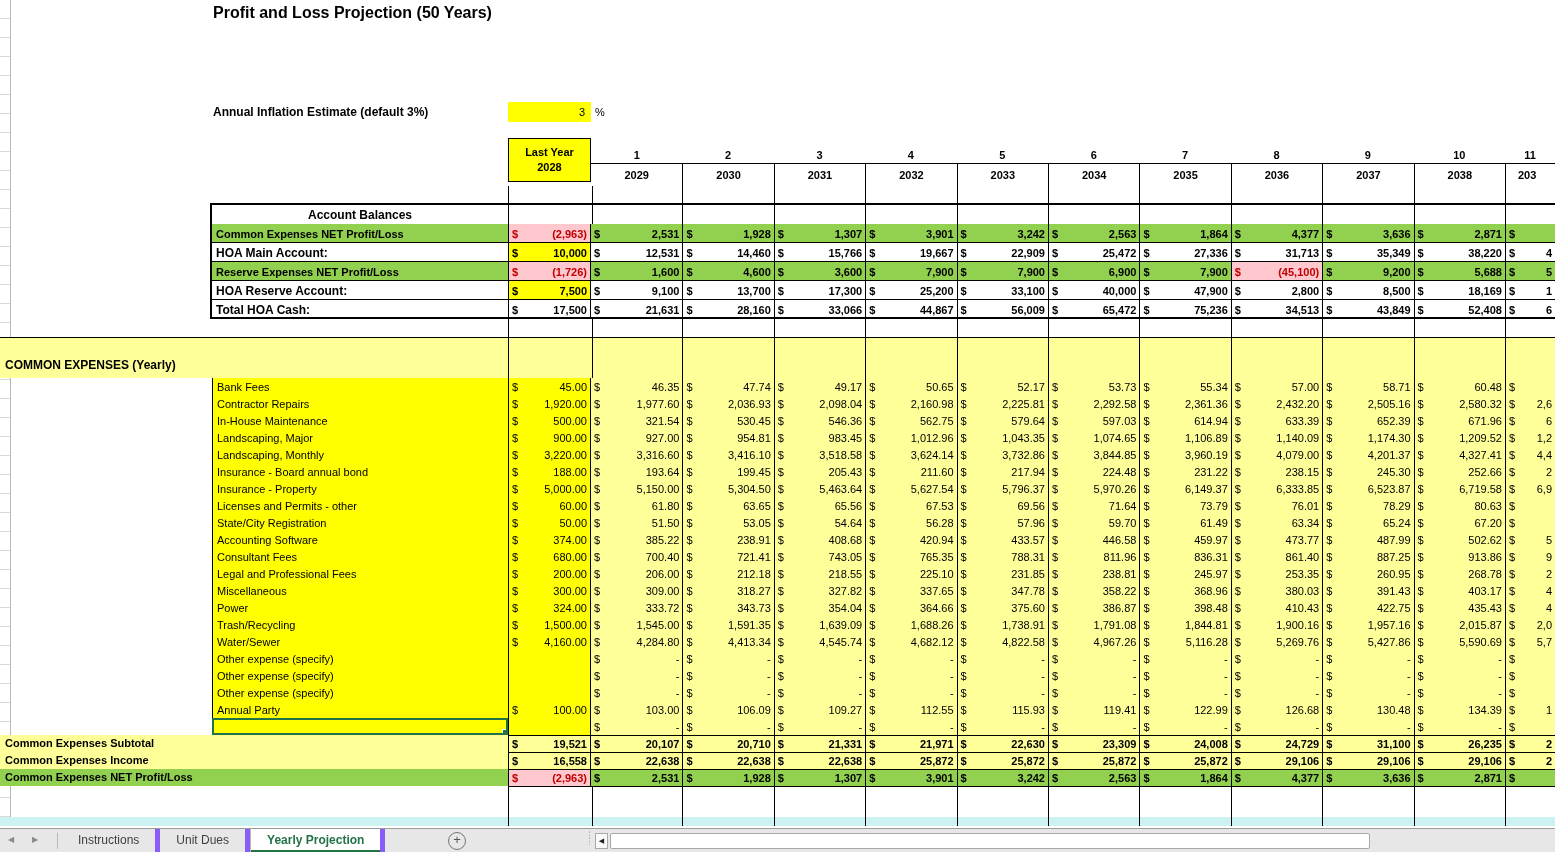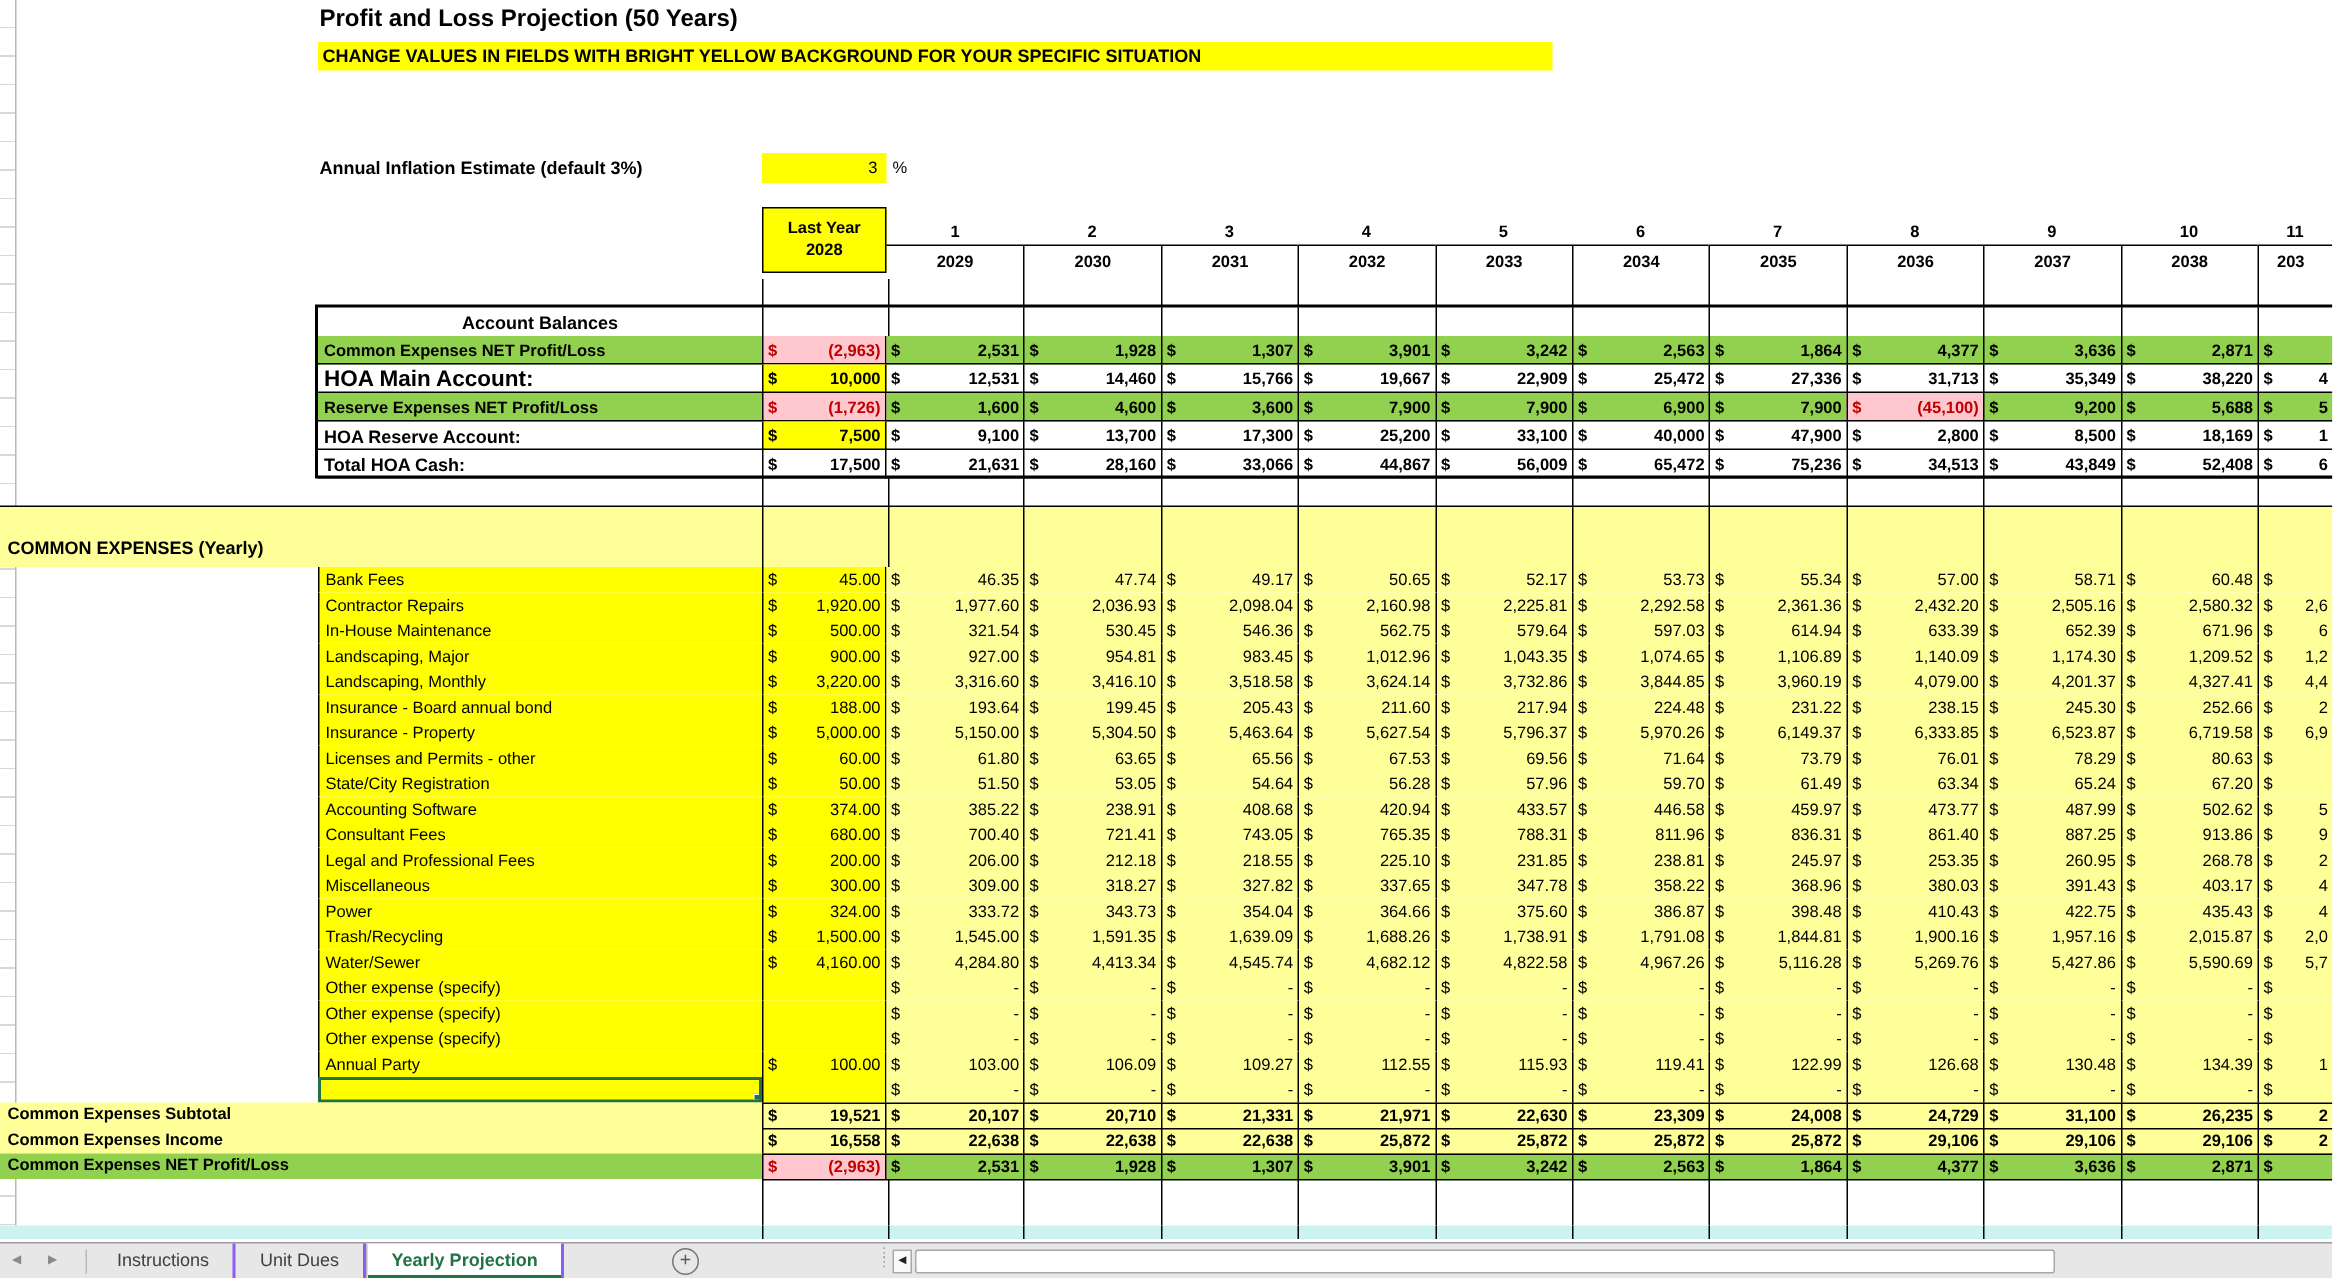--- a/index.html
+++ b/index.html
@@ -39,41 +39,40 @@
   .fill-handle{position:absolute;width:6px;height:6px;background:#217346;border:1px solid #fff;
     right:-4px;bottom:-4px;}
   .acct-title{justify-content:center;padding-left:0;font-size:12px;font-weight:bold;}
   
   .tabbar{position:absolute;left:0;top:828px;width:1555px;height:24px;background:#e7e7e7;
     border-top:1px solid #9a9a9a;box-sizing:border-box;}
   .navarr{position:absolute;top:6px;font-size:8px;color:#8a8a8a;cursor:default;}
   .tabsep{position:absolute;top:4px;width:1px;height:16px;background:#b9b9b9;}
   .tabs{position:absolute;left:62px;top:0;height:23px;display:flex;}
   .tab{height:23px;line-height:23px;padding:0 16px;font-size:12px;color:#3f3f3f;
-    border-right:2px solid #8b5cf6;white-space:nowrap;}
+    border-right:5px solid #8b5cf6;white-space:nowrap;}
   .tab.active{background:#fff;color:#217346;font-weight:bold;box-shadow:inset 0 -2px 0 #217346;
     border-left:1px solid #b9b9b9;}
   .addbtn{position:absolute;left:448px;top:3px;width:16px;height:16px;border:1px solid #767676;
     border-radius:50%;color:#565656;font-size:13px;line-height:14px;text-align:center;}
   .dots{position:absolute;left:585px;top:3px;color:#a0a0a0;font-size:9px;line-height:6px;
     letter-spacing:0;}
   .sb-arrow{position:absolute;left:595px;top:4px;width:13px;height:16px;background:#fafafa;
     border:1px solid #a8a8a8;box-sizing:border-box;font-size:7px;color:#222;text-align:center;
     line-height:14px;}
   .sb-thumb{position:absolute;left:610px;top:4px;width:760px;height:16px;background:#fff;
     border:1px solid #a8a8a8;border-radius:2px;box-sizing:border-box;}
   .cyan-row{background:#ccf2f2;}
 </style>
 </head>
 <body>
 
 <div class="sheet">
   <div class="abs left-strip"></div>
   <div class="abs title">Profit and Loss Projection (50 Years)</div>
-  <div class="abs banner">CHANGE VALUES IN FIELDS WITH BRIGHT YELLOW BACKGROUND FOR YOUR SPECIFIC SITUATION</div>
   <div class="abs infl-label">Annual Inflation Estimate (default 3%)</div>
   <div class="abs infl-cell">3</div>
   <div class="abs infl-unit">%</div>
 
   <div id="grid">
       <div class="hdr-ly" style="left: 508px; top: 138px; width: 83px; height: 44px; position: absolute;">
         <span>Last Year</span>
         <span>2028</span>
       </div>
       <div style="left: 591px; top: 140px; width: 91.4px; height: 46px; position: absolute;">
@@ -186,21 +185,21 @@
       </div>
       <div class="cell bg-g bl b" style="left: 1413.6px; width: 91.4px; top: 224px; height: 19px; position: absolute;">
         <span>$</span>
         <span>2,871</span>
       </div>
       <div class="cell bg-g bl b" style="left: 1505px; width: 50px; top: 224px; height: 19px; position: absolute;">
         <span>$</span>
         <span></span>
       </div>
       <div class="hline" style="left: 212px; top: 242px; width: 1343px; height: 1px; position: absolute;"></div>
-      <div class="lab b" style="left: 212px; top: 243px; width: 340px; height: 19px; font-size: 15px; position: absolute;">HOA Main Account:</div>
+      <div class="lab b" style="left: 212px; top: 243px; width: 340px; height: 19px; font-size: 12px; position: absolute;">HOA Main Account:</div>
       <div class="cell bg-y bl br b" style="left: 508px; width: 83px; top: 243px; height: 19px; position: absolute;">
         <span>$</span>
         <span>10,000</span>
       </div>
       <div class="cell b" style="left: 591px; width: 91.4px; top: 243px; height: 19px; position: absolute;">
         <span>$</span>
         <span>12,531</span>
       </div>
       <div class="cell bl b" style="left: 682.4px; width: 91.4px; top: 243px; height: 19px; position: absolute;">
         <span>$</span>

